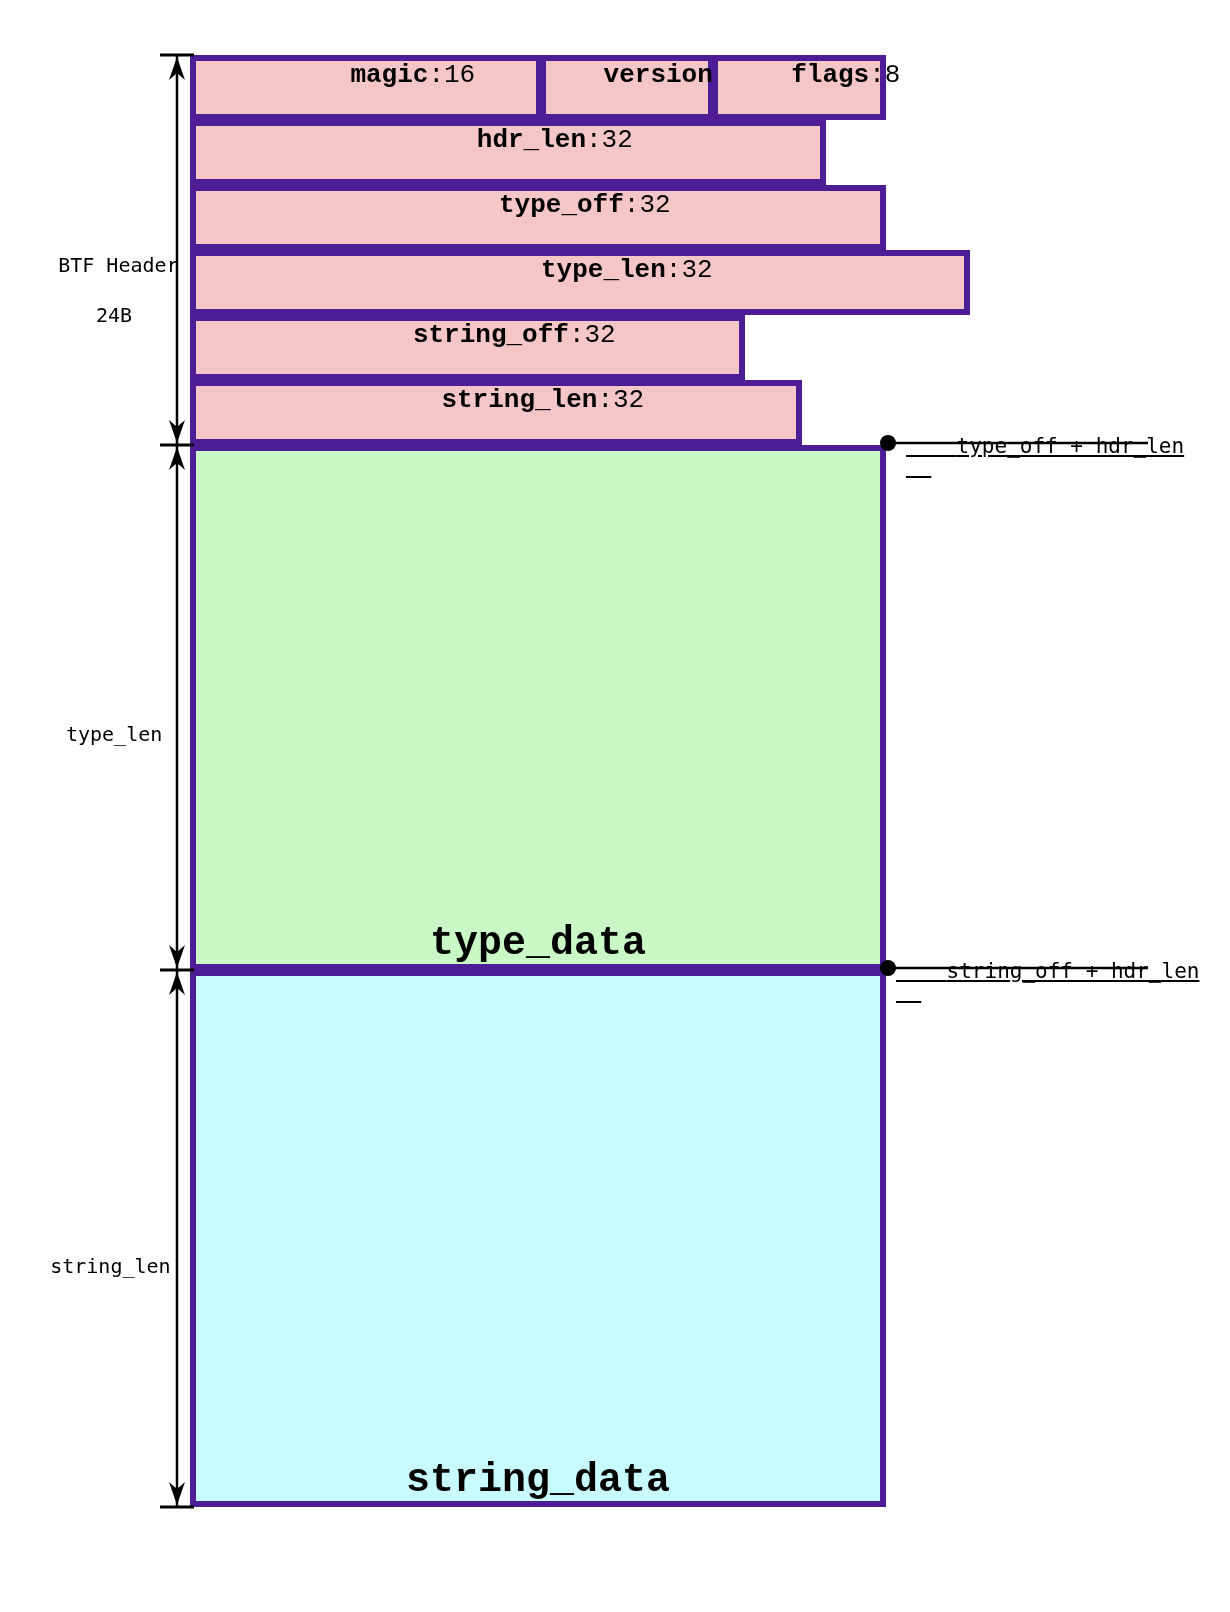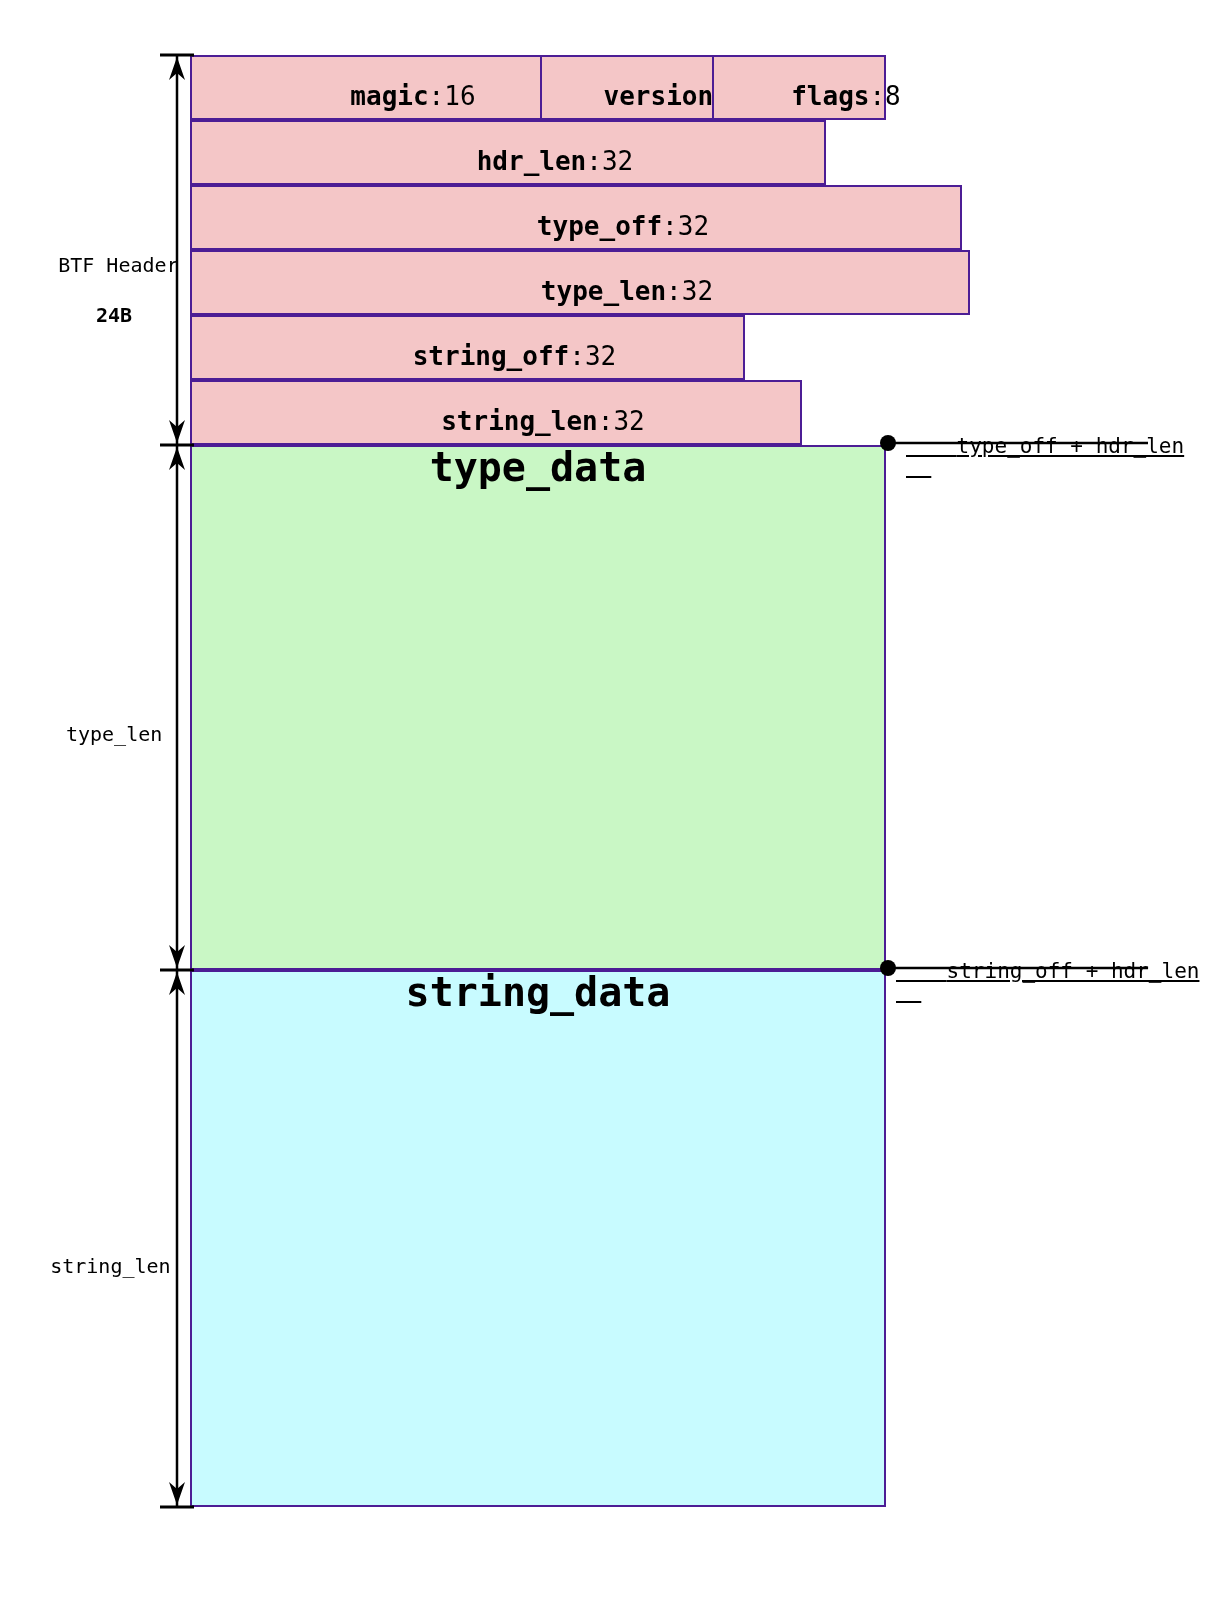--- a/index.html
+++ b/index.html
@@ -20,24 +20,25 @@
     position: absolute;
     left: 0; top: 0;
     width: 1230px;
     height: 1612px;
   }
 
   
   .block {
     position: absolute;
     box-sizing: border-box;
-    border: 2px solid #4c1d95;
+    border: 6px solid #4c1d95;
     display: flex;
-    align-items: flex-start;
+    align-items: flex-end;
     justify-content: center;
+    font-family: Liberation Mono, monospace;
   }
 
   .hdr-cell { background: #f4c6c7; }
   .type-cell { background: #c9f7c5; }
   .string-cell { background: #c8fbff; }
 
   .cell-label {
     font-size: 26px;
     line-height: 1;
     white-space: pre;
@@ -54,21 +55,21 @@
   }
 
   
   .side-label {
     position: absolute;
     font-size: 20px;
     line-height: 1.25;
     text-align: center;
     white-space: pre;
   }
-  .side-label .b { font-weight: bold; text-align: right; }
+  .side-label .b { font-weight: normal; text-align: right; }
 
   
   .annot-label {
     position: absolute;
     font-size: 21px;
     line-height: 1;
     white-space: pre;
     text-decoration: underline;
   }
 
@@ -102,21 +103,21 @@
       <span class="nm">flags</span><span class="sz">:</span><span class="sz">8</span>
     </span>
   </div>
 
   <div class="block hdr-cell" style="left:190px; top:120px; width:636px; height:65px;">
     <span class="cell-label">
       <span class="nm">hdr_len</span><span class="sz">:</span><span class="sz">32</span>
     </span>
   </div>
 
-  <div class="block hdr-cell" style="left:190px; top:185px; width:772px; height:65px;">
+  <div class="block hdr-cell" style="left:190px; top:185px; width:696px; height:65px;">
     <span class="cell-label">
       <span class="nm">type_off</span><span class="sz">:</span><span class="sz">32</span>
     </span>
   </div>
 
   <div class="block hdr-cell" style="left:190px; top:250px; width:780px; height:65px;">
     <span class="cell-label">
       <span class="nm">type_len</span><span class="sz">:</span><span class="sz">32</span>
     </span>
   </div>

